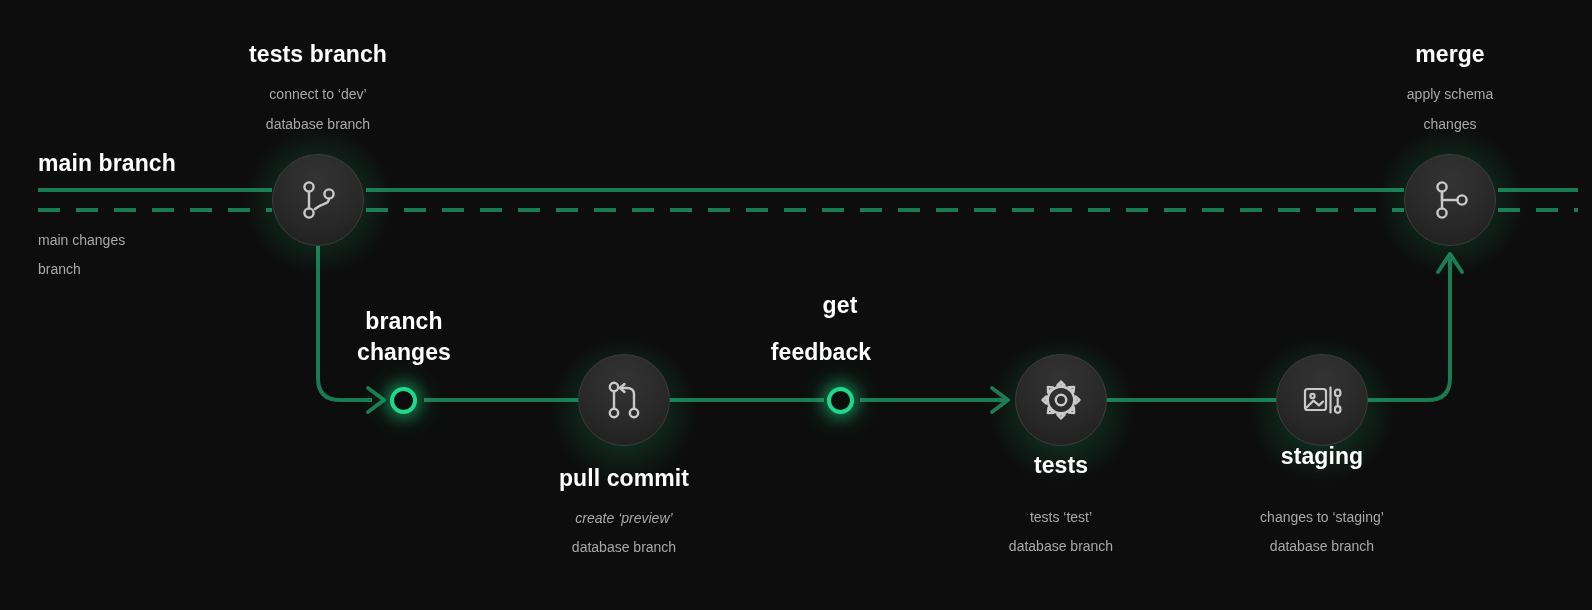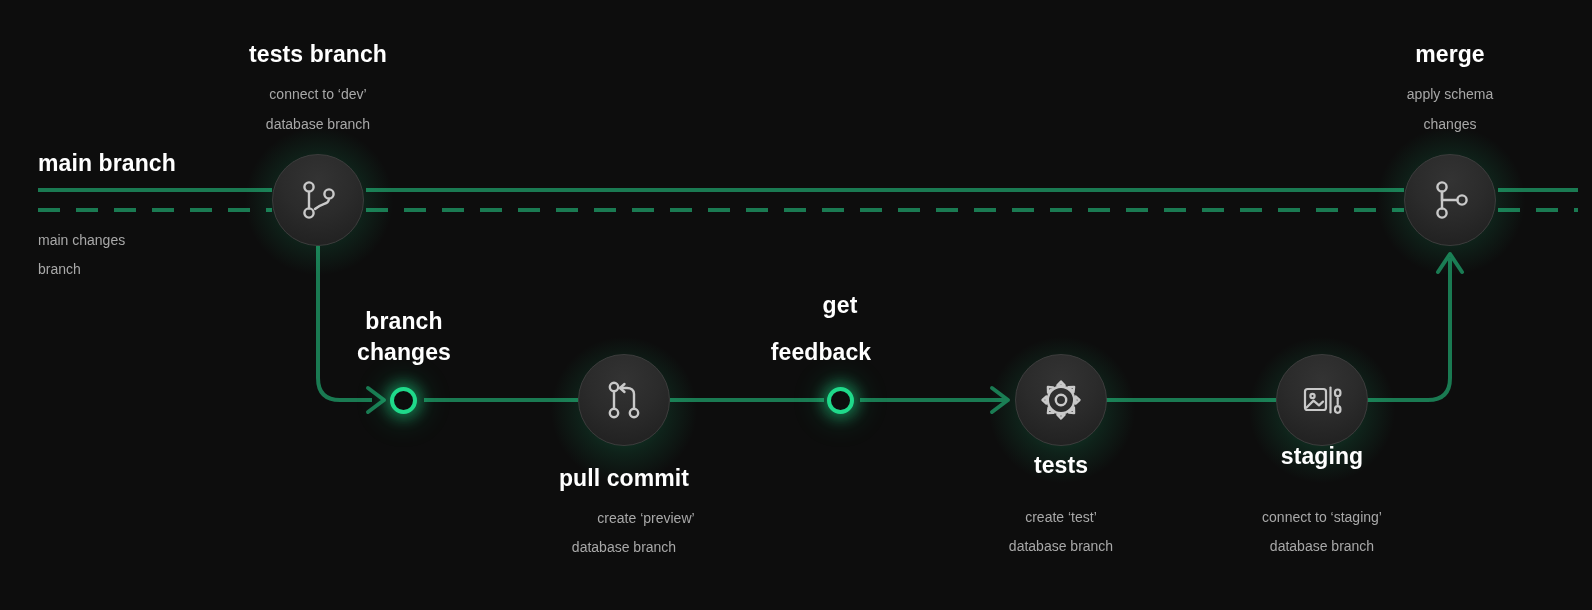--- a/index.html
+++ b/index.html
@@ -131,53 +131,53 @@
         <circle cx="13" cy="10" r="4.2"></circle>
         <circle cx="13" cy="36" r="4.2"></circle>
         <path d="M13,14.2 L13,31.8"></path>
         <circle cx="33" cy="36" r="4.2"></circle>
         <path d="M33,31.8 L33,17 C33,13 30,11 26,11 L19,11"></path>
         <path d="M23.5,7 L19,11 L23.5,15"></path>
       </svg>
     </span>
   </div>
   <div class="lbl c" style="left:624px; top:465px;">pull commit</div>
-  <div class="sub c" style="left:646px; top:504px;">create ‘preview’</div>
+  <div class="sub c" style="left:624px; top:504px;font-style:italic;">create ‘preview’</div>
   <div class="sub c" style="left:624px; top:533px;">database branch</div>
 
   <div class="lbl c" style="left:840px; top:292px;">get</div>
   <div class="lbl c" style="left:792px; top:339px;margin-left:29px;">feedback</div>
   <div class="dot" style="left:827px; top:387px;"></div>
 
   <div class="node" style="left:1015px; top:354px;">
     <span>
       <svg width="46" height="46" viewBox="0 0 46 46" fill="none" stroke="#c9c9c9" stroke-width="2.4" stroke-linejoin="round" stroke-linecap="round">
         <circle cx="23" cy="23" r="5.2"></circle>
         <path d="M23,4.5 l3.6,3.9 h-7.2 z M23,41.5 l-3.6,-3.9 h7.2 z
                  M4.5,23 l3.9,-3.6 v7.2 z M41.5,23 l-3.9,3.6 v-7.2 z
                  M9.9,9.9 l5.3,0.6 l-5.1,5.1 z M36.1,36.1 l-5.3,-0.6 l5.1,-5.1 z
                  M36.1,9.9 l-0.6,5.3 l-5.1,-5.1 z M9.9,36.1 l0.6,-5.3 l5.1,5.1 z"></path>
         <circle cx="23" cy="23" r="13.2"></circle>
       </svg>
     </span>
   </div>
   <div class="lbl c" style="left:1061px; top:452px;">tests</div>
-  <div class="sub c" style="left:1061px; top:503px;">create ‘test’</div>
+  <div class="sub c" style="left:1061px; top:503px;">tests ‘test’</div>
   <div class="sub c" style="left:1061px; top:532px;">database branch</div>
 
   <div class="node" style="left:1276px; top:354px;">
     <span>
       <svg width="46" height="46" viewBox="0 0 46 46" fill="none" stroke="#c9c9c9" stroke-width="2.2" stroke-linecap="round" stroke-linejoin="round">
         <rect x="6" y="12" width="21" height="21" rx="2.6"></rect>
         <circle cx="13.5" cy="19" r="2.1"></circle>
         <path d="M7.6,30.5 L14.5,23.6 L20,28.4 L24,24.6"></path>
         <path d="M31.5,10.5 L31.5,35.5"></path>
         <rect x="36" y="12.5" width="5.4" height="6.6" rx="2.7"></rect>
         <path d="M38.7,21.2 L38.7,27.2"></path>
         <rect x="36" y="29.2" width="5.4" height="6.6" rx="2.7"></rect>
       </svg>
     </span>
   </div>
   <div class="lbl c" style="left:1322px; top:443px;">staging</div>
-  <div class="sub c" style="left:1322px; top:503px;">connect to ‘staging’</div>
+  <div class="sub c" style="left:1322px; top:503px;">changes to ‘staging’</div>
   <div class="sub c" style="left:1322px; top:532px;">database branch</div>
 
 </div>
 
 </body></html>

